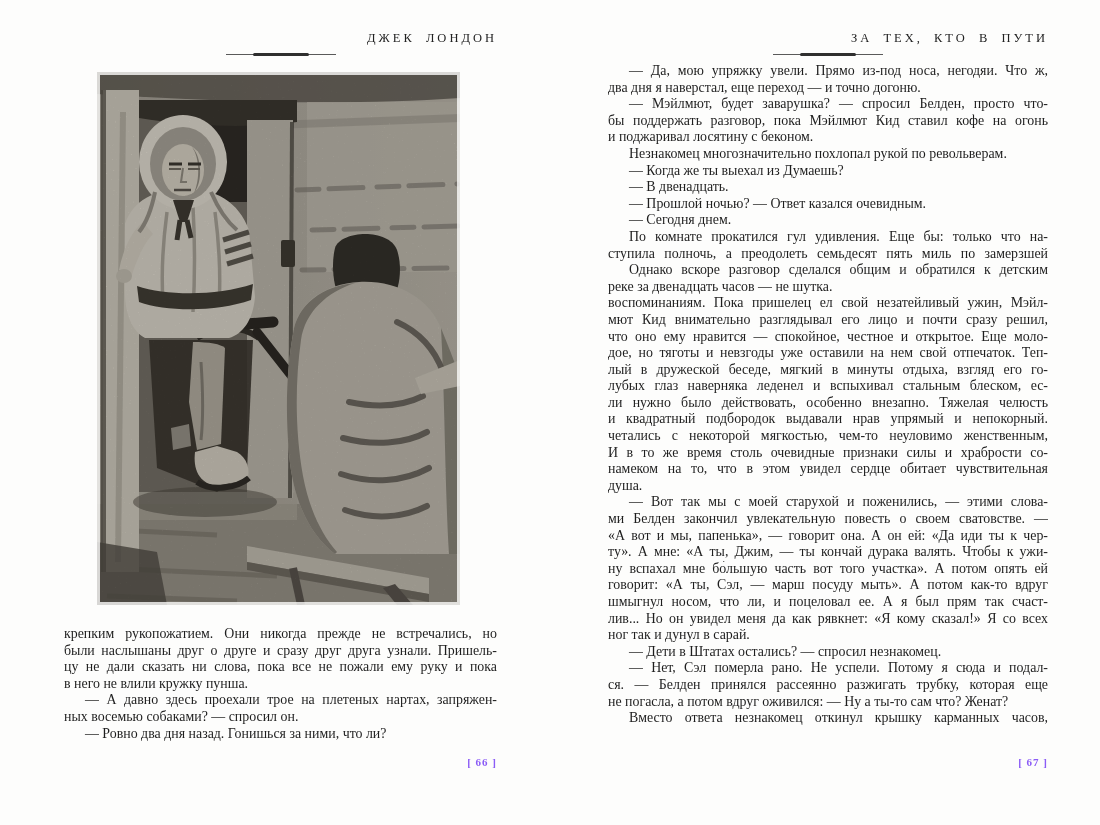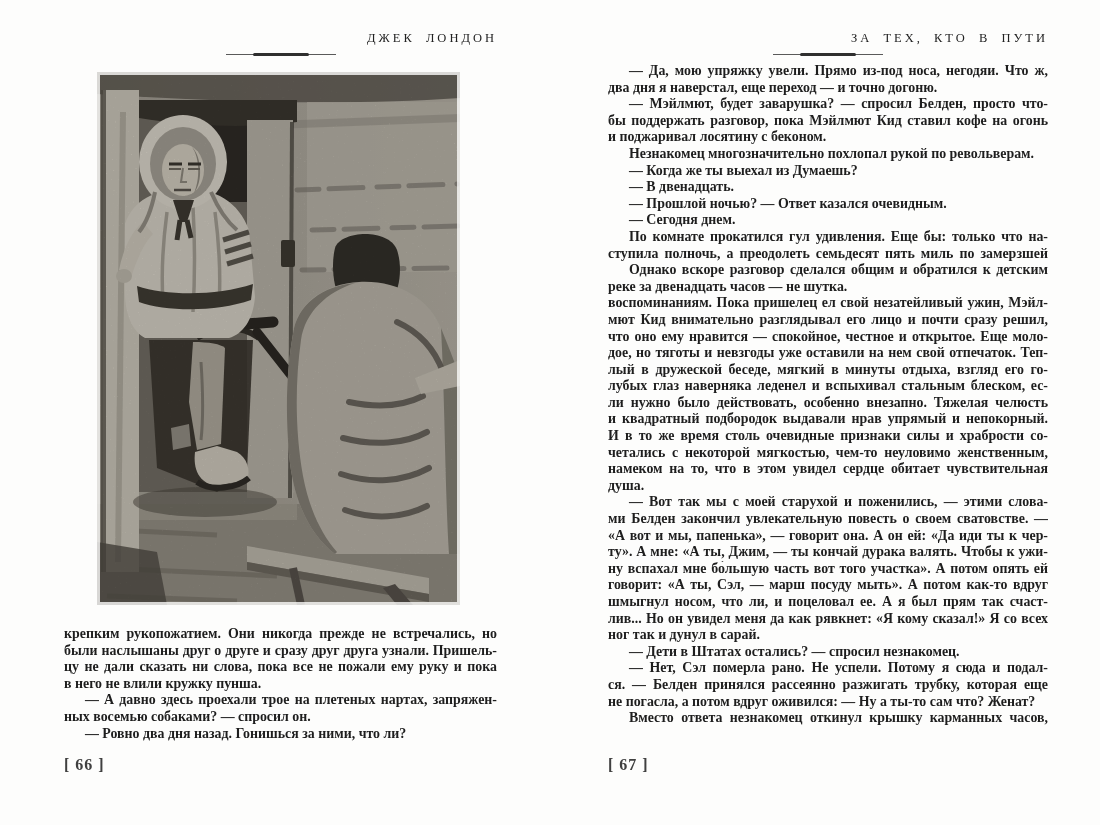--- a/index.html
+++ b/index.html
@@ -11,25 +11,25 @@
   .running-head{position:absolute;top:31px;left:0;right:0;text-align:right;
       font-size:12.5px;font-weight:normal;letter-spacing:3px;word-spacing:5px;color:#222;}
   .rule{position:absolute;top:53px;left:50%;margin-left:-55px;width:110px;height:3px;}
   .rule .thin{position:absolute;left:0;right:0;top:1px;height:1px;background:#5a5a5a;}
   .rule .thick{position:absolute;left:27px;right:27px;top:0;height:3px;background:#2f2f2f;border-radius:2px;}
   .illustration{position:absolute;left:33px;top:72px;width:363px;height:533px;margin:0;}
   .illustration svg{display:block;}
   .text-block{position:absolute;left:0;right:0;font-size:13.9px;}
   #left-text{top:626px;}
   #right-text{top:63px;}
-  .line{height:16.6px;line-height:16.6px;overflow:hidden;text-align:justify;text-align-last:justify;font-weight:bold;}
+  .line{height:16.6px;line-height:16.6px;overflow:hidden;text-align:justify;text-align-last:justify;}
   .line.pend{text-align-last:left;}
   .line.ind{text-indent:21px;}
-  .page-number{position:absolute;top:756px;left:0;right:0;text-align:left;
-      font-size:16px;font-weight:bold;letter-spacing:1px;color:#404040;}
+  .page-number{position:absolute;top:756px;left:0;right:0;text-align:right;
+      font-size:11px;font-weight:bold;letter-spacing:1px;color:#8b5cf6;}
 </style>
 </head>
 <body>
 
 <div class="spread">
 
   <section class="page" id="page-left">
     <div class="running-head">ДЖЕК ЛОНДОН</div>
     <div class="rule">
       <span class="thin"></span>
@@ -199,22 +199,22 @@
         <div class="line ind">Однако вскоре разговор сделался общим и обратился к детским</div>
         <div class="line pend">реке за двенадцать часов — не шутка.</div>
         <div class="line">воспоминаниям. Пока пришелец ел свой незатейливый ужин, Мэйл-</div>
         <div class="line">мют Кид внимательно разглядывал его лицо и почти сразу решил,</div>
         <div class="line">что оно ему нравится — спокойное, честное и открытое. Еще моло-</div>
         <div class="line">дое, но тяготы и невзгоды уже оставили на нем свой отпечаток. Теп-</div>
         <div class="line">лый в дружеской беседе, мягкий в минуты отдыха, взгляд его го-</div>
         <div class="line">лубых глаз наверняка леденел и вспыхивал стальным блеском, ес-</div>
         <div class="line">ли нужно было действовать, особенно внезапно. Тяжелая челюсть</div>
         <div class="line">и квадратный подбородок выдавали нрав упрямый и непокорный.</div>
+        <div class="line">четались с некоторой мягкостью, чем-то неуловимо женственным,</div>
         <div class="line">И в то же время столь очевидные признаки силы и храбрости со-</div>
-        <div class="line">четались с некоторой мягкостью, чем-то неуловимо женственным,</div>
         <div class="line">намеком на то, что в этом увидел сердце обитает чувствительная</div>
         <div class="line pend">душа.</div>
         <div class="line ind">— Вот так мы с моей старухой и поженились, — этими слова-</div>
         <div class="line">ми Белден закончил увлекательную повесть о своем сватовстве. —</div>
         <div class="line">«А вот и мы, папенька», — говорит она. А он ей: «Да иди ты к чер-</div>
         <div class="line">ту». А мне: «А ты, Джим, — ты кончай дурака валять. Чтобы к ужи-</div>
         <div class="line">ну вспахал мне бо́льшую часть вот того участка». А потом опять ей</div>
         <div class="line">говорит: «А ты, Сэл, — марш посуду мыть». А потом как-то вдруг</div>
         <div class="line">шмыгнул носом, что ли, и поцеловал ее. А я был прям так счаст-</div>
         <div class="line">лив... Но он увидел меня да как рявкнет: «Я кому сказал!» Я со всех</div>

